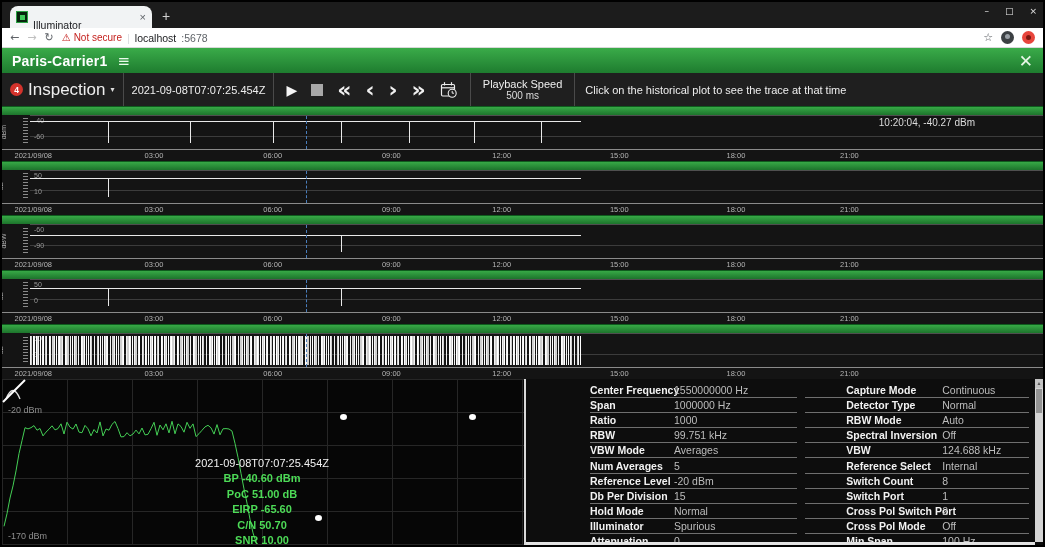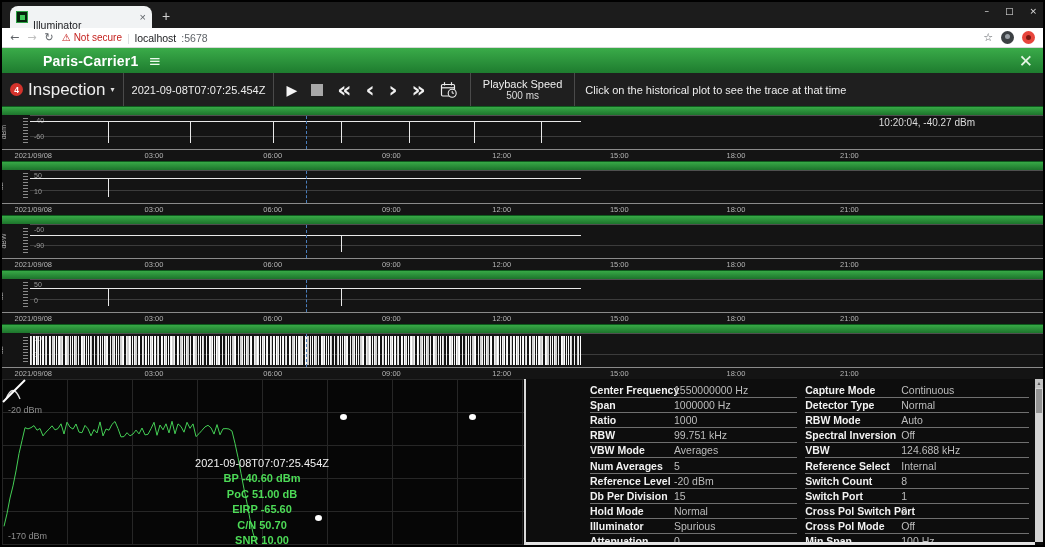--- a/index.html
+++ b/index.html
@@ -25,21 +25,21 @@
   .host { font-size:10.5px; color:#202124; }
   .port { font-size:10.5px; color:#5f6368; }
   .star { font-size:11px; color:#5f6368; }
   .avatar { width:13px; height:13px; border-radius:50%; background:#3c4043; position:relative; }
   .avatar:after { content:""; position:absolute; left:4px; top:3px; width:5px; height:5px; border-radius:50%; background:#9aa0a6; }
   .ext-circle { width:13px; height:13px; border-radius:50%; background:#e8453c; position:relative; }
   .ext-circle:after { content:""; position:absolute; left:4px; top:4px; width:5px; height:5px; border-radius:50%; background:#7c1710; }
 
   
   .appheader { height:25px; background:linear-gradient(#3aab49,#1e7c2f); display:flex; align-items:center; padding:0 10px; }
-  .apptitle { color:#fff; font-weight:bold; font-size:14px; letter-spacing:.2px;margin-left:31px; }
+  .apptitle { color:#fff; font-weight:bold; font-size:14px; letter-spacing:.2px; }
   .menu-ic { color:#eafaea; font-size:15px; margin-left:10px; font-family:"DejaVu Sans",sans-serif; }
   .close-x { margin-left:auto; color:#e7f7e7; font-size:17px; font-weight:bold; font-family:"DejaVu Sans",sans-serif; }
 
   
   .toolbar { height:33px; background:#1f1f1f; display:flex; align-items:stretch; color:#eee; }
   .tb-sec { display:flex; align-items:center; padding:0 8px; gap:5px; }
   .sep { width:1px; background:#4a4a4a; }
   .badge { width:13px; height:13px; border-radius:50%; background:#d4332c; color:#fff; font-size:8.5px; font-weight:bold; display:flex; align-items:center; justify-content:center; }
   .insp { font-size:17px; }
   .caret { font-size:8px; color:#ddd; }
@@ -92,21 +92,21 @@
   .marker { position:absolute; width:7px; height:6px; border-radius:50%; background:#fff; }
 
   .tablepanel { flex:1; position:relative; background:#0d0d0d; border-left:2px solid #d9d9d9; padding:4px 14px 0 64px; }
   .tables { display:flex; gap:8px; }
   .stable { flex:1; }
   .stable.right { flex:1.08; }
   .trow { display:flex; height:15.1px; align-items:center; border-bottom:1px solid #6f6f6f; }
   .tlabel { font-size:10.5px; font-weight:bold; color:#f2f2f2; white-space:nowrap; }
   .tval { font-size:10.5px; color:#bdbdbd; white-space:nowrap; }
   .stable.left .tlabel { width:84px; }
-  .stable.right .tlabel { width:96px; }
+  .stable.right .tlabel { width:96px;margin-left:41px; }
   .vscroll { position:absolute; right:0; top:0; bottom:3px; width:8px; background:#d4d4d4; }
   .vscroll .arrow { position:absolute; top:0; left:0; right:0; height:9px; background:#c3c3c3; color:#555; font-size:5px; text-align:center; line-height:9px; }
   .vscroll .thumb { position:absolute; top:10px; left:1px; right:1px; height:24px; background:#939393; }
   .hstrip { position:absolute; left:0; right:8px; bottom:0; height:3px; background:#e2e2e2; }
 </style>
 </head>
 <body>
 
 <div id="app">
 

